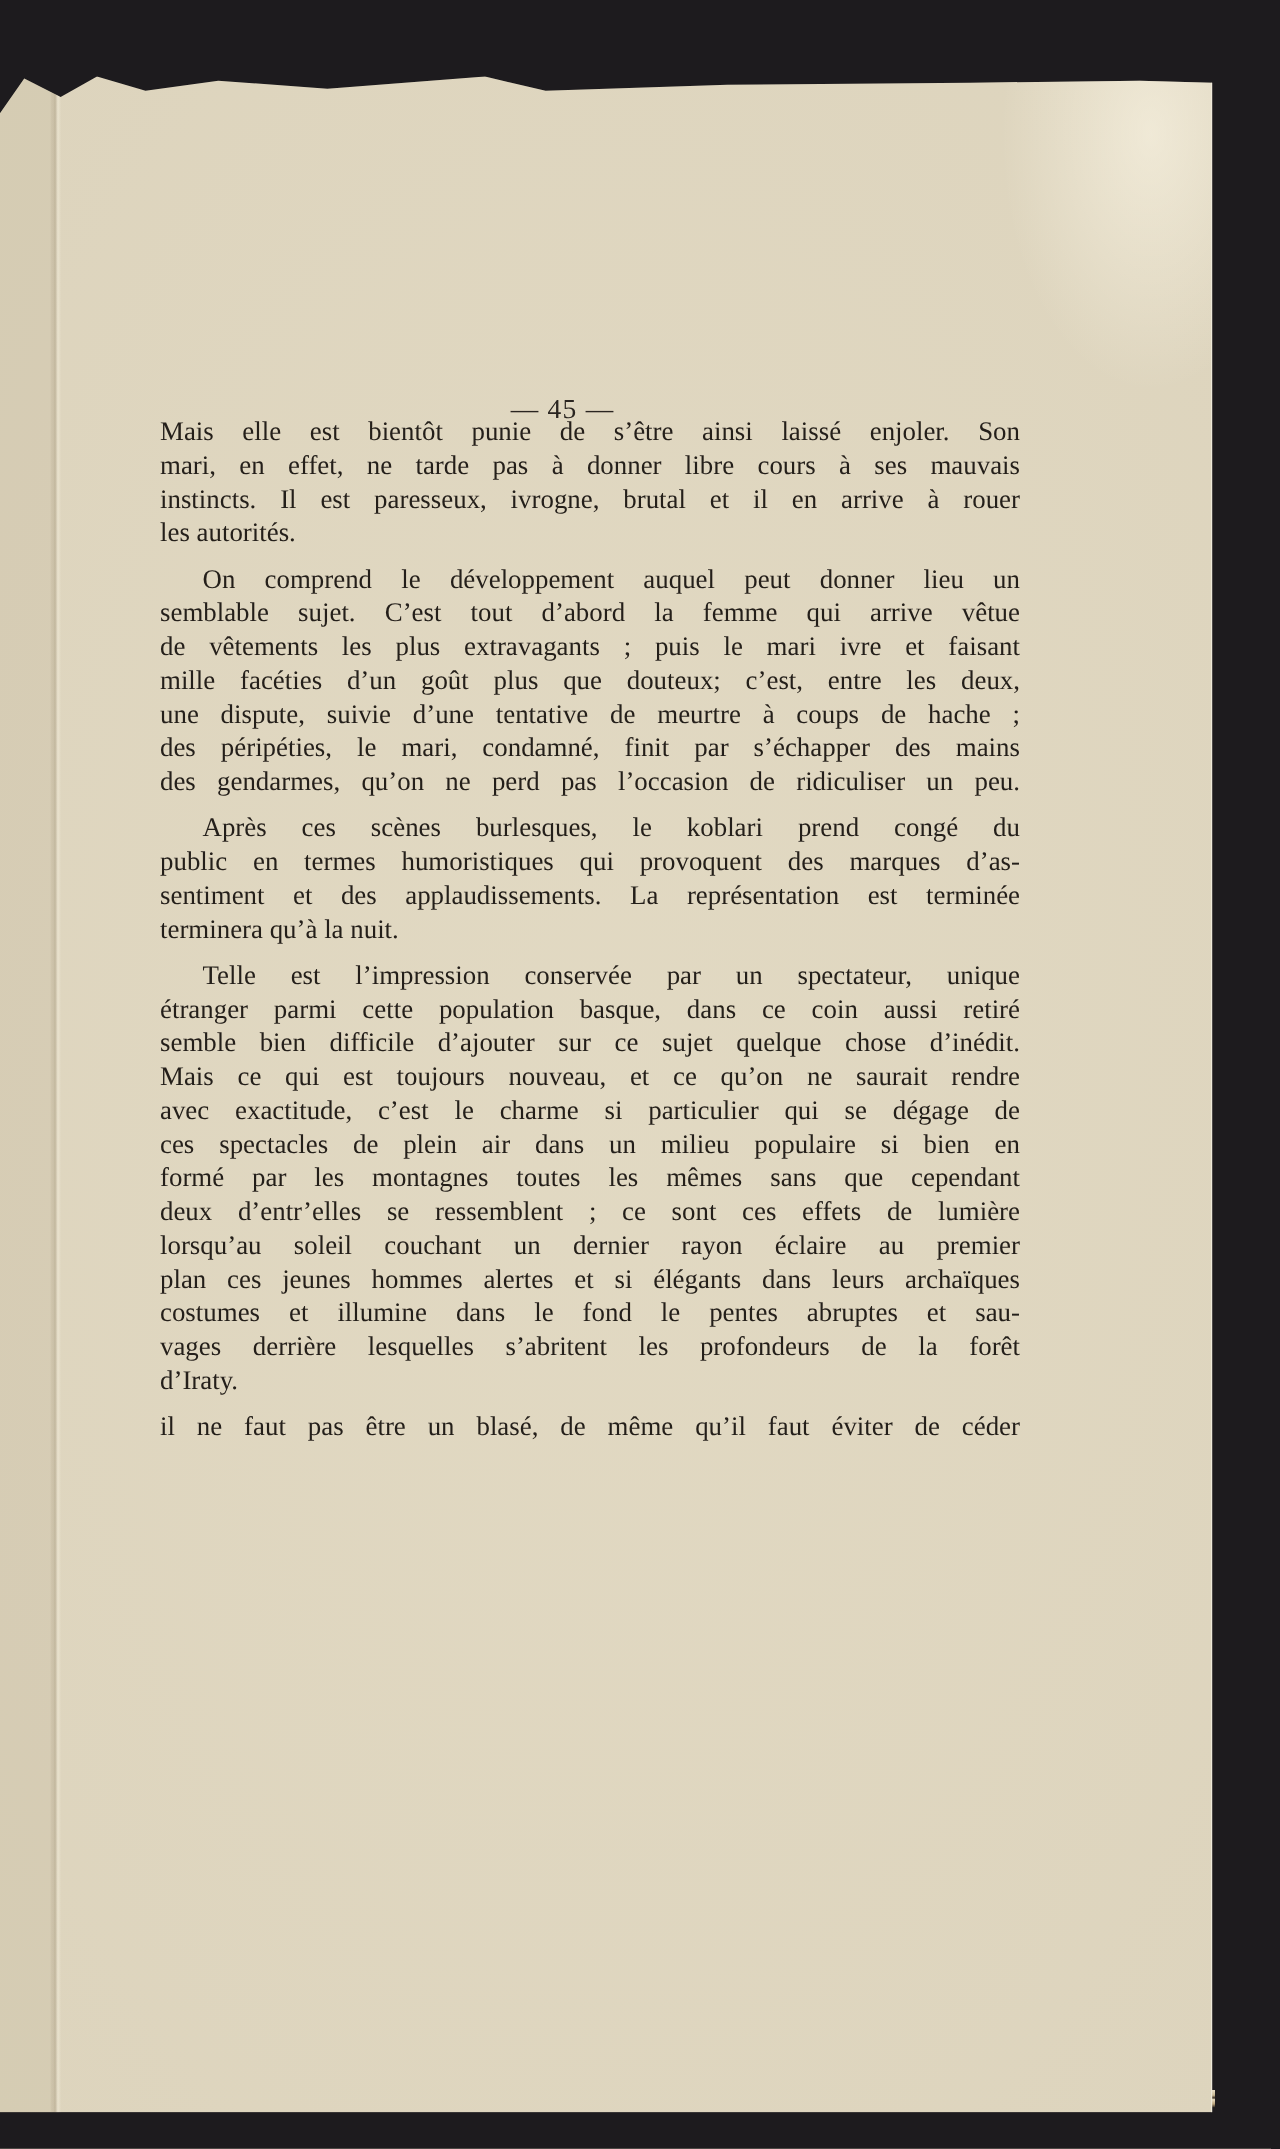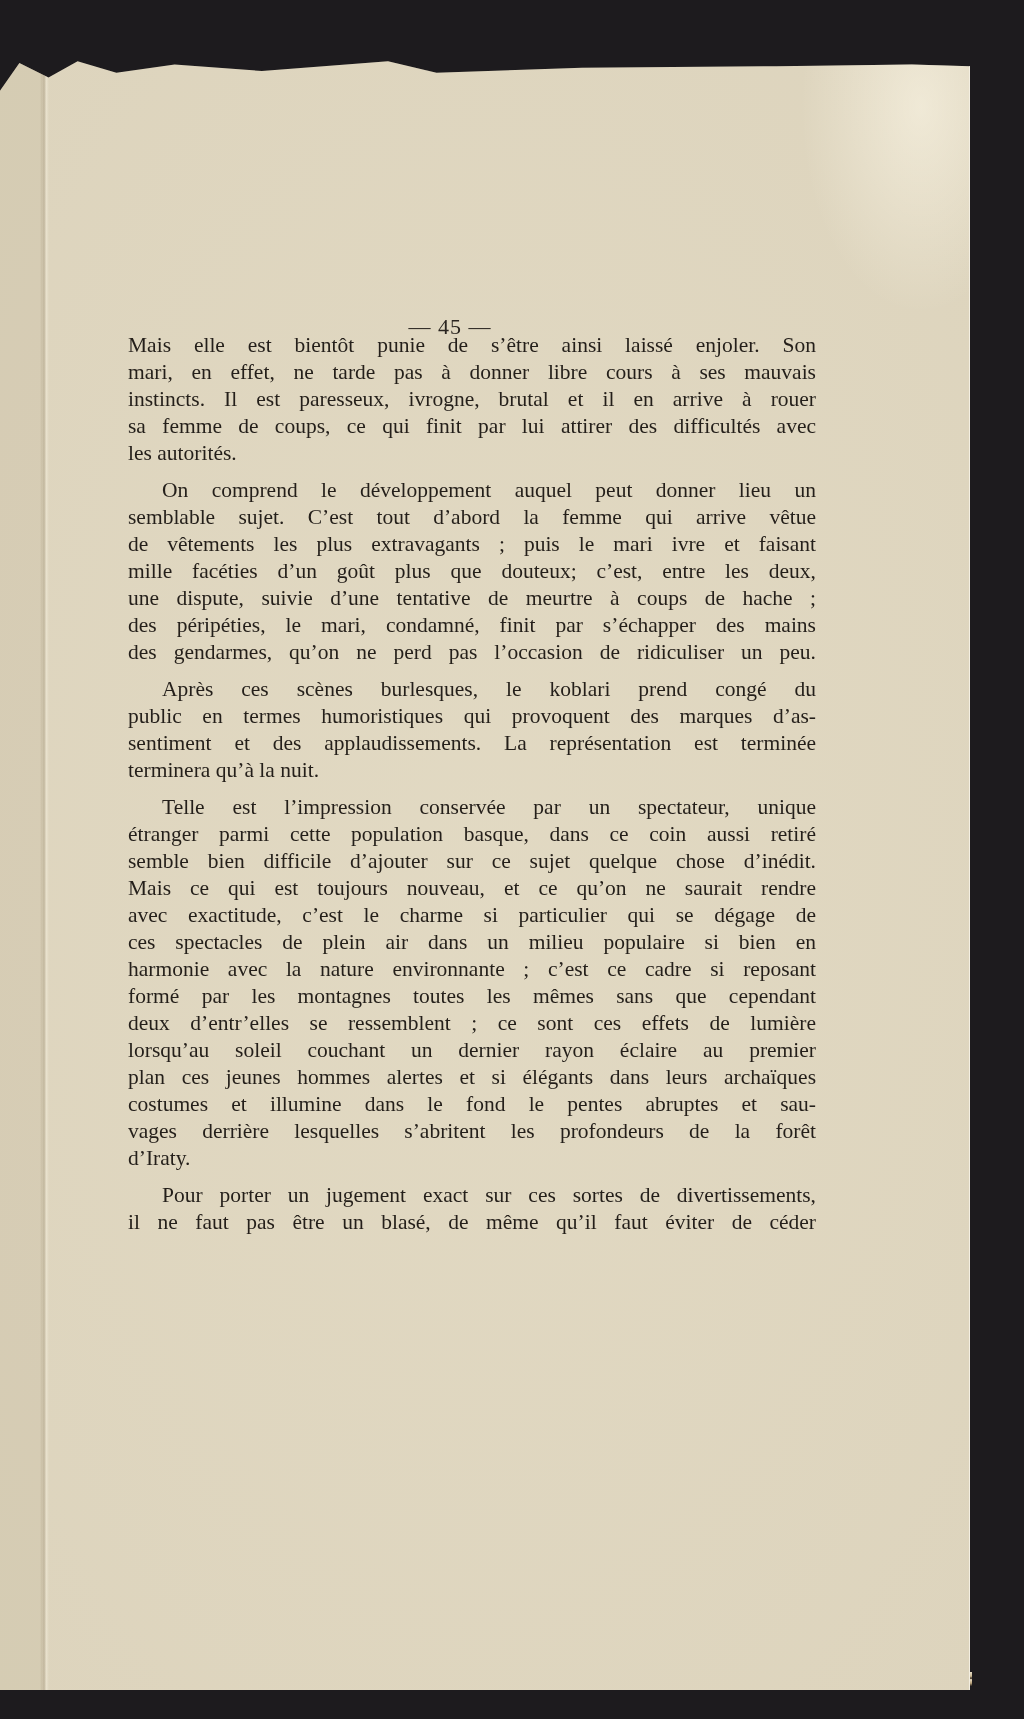--- a/index.html
+++ b/index.html
@@ -99,21 +99,20 @@
   <div class="gutter"></div>
 
   <div class="page-number">— 45 —</div>
 
   <div class="text-column" style="top:274px;">
 
     <p class="paragraph">
       <span class="line">Mais elle est bientôt punie de s’être ainsi laissé enjoler.  Son</span>
       <span class="line">mari, en effet, ne tarde pas à donner libre cours à ses mauvais</span>
       <span class="line">instincts. Il est paresseux, ivrogne, brutal et il en arrive à rouer</span>
-      <span class="line">sa femme de coups, ce qui finit par lui attirer des difficultés avec</span>
       <span class="line last">les autorités.</span>
     </p>
 
     <p class="paragraph">
       <span class="line indent">On comprend le développement auquel peut donner lieu un</span>
       <span class="line">semblable sujet. C’est tout d’abord la femme qui arrive vêtue</span>
       <span class="line">de vêtements les plus extravagants ; puis le mari ivre et faisant</span>
       <span class="line">mille facéties d’un goût plus que douteux; c’est, entre les deux,</span>
       <span class="line">une dispute, suivie d’une tentative de meurtre à coups de hache ;</span>
       <span class="line">des péripéties, le mari, condamné, finit par s’échapper des mains</span>
@@ -127,29 +126,27 @@
       <span class="line last">terminera qu’à la nuit.</span>
     </p>
 
     <p class="paragraph">
       <span class="line indent">Telle est l’impression conservée par un spectateur, unique</span>
       <span class="line">étranger parmi cette population basque, dans ce coin aussi retiré</span>
       <span class="line">semble bien difficile d’ajouter sur ce sujet quelque chose d’inédit.</span>
       <span class="line">Mais ce qui est toujours nouveau, et ce qu’on ne saurait rendre</span>
       <span class="line">avec exactitude, c’est le charme si particulier qui se dégage de</span>
       <span class="line">ces spectacles de plein air dans un milieu populaire si bien en</span>
-      <span class="line">harmonie avec la nature environnante ; c’est ce cadre si reposant</span>
       <span class="line">formé par les montagnes toutes les mêmes sans que cependant</span>
       <span class="line">deux d’entr’elles se ressemblent ; ce sont ces effets de lumière</span>
       <span class="line">lorsqu’au soleil couchant un dernier rayon éclaire au premier</span>
       <span class="line">plan ces jeunes hommes alertes et si élégants dans leurs archaïques</span>
       <span class="line">costumes et illumine dans le fond le pentes abruptes et sau-</span>
       <span class="line">vages derrière lesquelles s’abritent les profondeurs de la forêt</span>
       <span class="line last">d’Iraty.</span>
     </p>
 
     <p class="paragraph">
-      <span class="line indent">Pour porter un jugement exact sur ces sortes de divertissements,</span>
       <span class="line">il ne faut pas être un blasé, de même qu’il faut éviter de céder</span>
     </p>
 
   </div>
 </div>
 
 </body></html>

